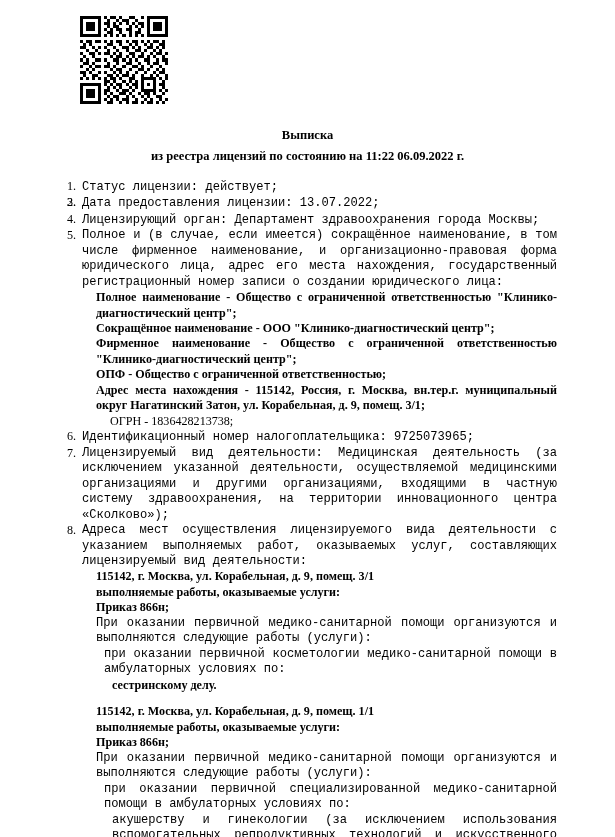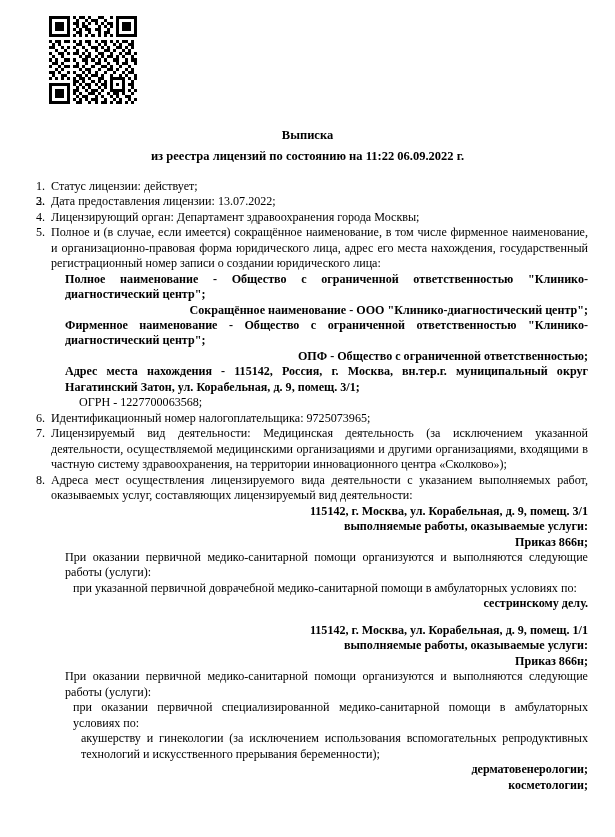--- a/index.html
+++ b/index.html
@@ -12,21 +12,21 @@
     height: 837px;
     font-family: "Liberation Serif", serif;
     color: #000000;
     overflow: hidden;
   }
   .page {
     position: relative;
     width: 615px;
     height: 675px;
     box-sizing: border-box;
-    padding: 0 27px;
+    padding: 0 58px;
   }
   .qr-wrap {
     padding-top: 16px;
     padding-left: 22px;
   }
   .qr {
     width: 88px;
     height: 88px;
     display: block;
     image-rendering: pixelated;
@@ -56,28 +56,29 @@
   ol.items > li > .num {
     position: absolute;
     left: 0;
     top: 0;
     width: 18px;
     text-align: right;
   }
   .para {
     text-align: justify;
     text-justify: inter-word;
+    font-family: Liberation Mono, monospace;
   }
   .sub {
     margin-left: 14px;
     text-align: justify;
     font-weight: bold;
   }
   .sub.nojust {
-    text-align: right;
+    text-align: left;
   }
   .sub2 {
     margin-left: 28px;
     text-align: left;
   }
   .gap {
     height: 11px;
   }
   .blk {
     margin-left: 14px;
@@ -376,21 +377,21 @@
     </li>
 
     <li>
       <span class="num">5.</span>
       <div class="para">Полное и (в случае, если имеется) сокращённое наименование, в том числе фирменное наименование, и организационно-правовая форма юридического лица, адрес его места нахождения, государственный регистрационный номер записи о создании юридического лица:</div>
       <div class="sub">Полное наименование - Общество с ограниченной ответственностью "Клинико-диагностический центр";</div>
       <div class="sub nojust">Сокращённое наименование - ООО "Клинико-диагностический центр";</div>
       <div class="sub">Фирменное наименование - Общество с ограниченной ответственностью "Клинико-диагностический центр";</div>
       <div class="sub nojust">ОПФ - Общество с ограниченной ответственностью;</div>
       <div class="sub">Адрес места нахождения - 115142, Россия, г. Москва, вн.тер.г. муниципальный округ Нагатинский Затон, ул. Корабельная, д. 9, помещ. 3/1;</div>
-      <div class="sub2">ОГРН - 1227700063568;</div>
+      <div class="sub2">ОГРН - 1836428213738;</div>
     </li>
 
     <li>
       <span class="num">6.</span>
       <span class="para">Идентификационный номер налогоплательщика: 9725073965;</span>
     </li>
 
     <li>
       <span class="num">7.</span>
       <div class="para">Лицензируемый вид деятельности: Медицинская деятельность (за исключением указанной деятельности, осуществляемой медицинскими организациями и другими организациями, входящими в частную систему здравоохранения, на территории инновационного центра «Сколково»);</div>
@@ -398,21 +399,21 @@
 
     <li>
       <span class="num">8.</span>
       <div class="para">Адреса мест осуществления лицензируемого вида деятельности с указанием выполняемых работ, оказываемых услуг, составляющих лицензируемый вид деятельности:</div>
 
       <div class="blk">
         <div class="sub nojust" style="margin-left:0">115142, г. Москва, ул. Корабельная, д. 9, помещ. 3/1</div>
         <div class="sub nojust" style="margin-left:0">выполняемые работы, оказываемые услуги:</div>
         <div class="sub nojust" style="margin-left:0">Приказ 866н;</div>
         <div class="para" style="margin-left:0">При оказании первичной медико-санитарной помощи организуются и выполняются следующие работы (услуги):</div>
-        <div class="para" style="margin-left:8px">при указанной первичной доврачебной медико-санитарной помощи в амбулаторных условиях по:</div>
+        <div class="para" style="margin-left:8px">при оказании первичной косметологии медико-санитарной помощи в амбулаторных условиях по:</div>
         <div class="sub nojust" style="margin-left:16px">сестринскому делу.</div>
       </div>
 
       <div class="gap"></div>
 
       <div class="blk">
         <div class="sub nojust" style="margin-left:0">115142, г. Москва, ул. Корабельная, д. 9, помещ. 1/1</div>
         <div class="sub nojust" style="margin-left:0">выполняемые работы, оказываемые услуги:</div>
         <div class="sub nojust" style="margin-left:0">Приказ 866н;</div>
         <div class="para" style="margin-left:0">При оказании первичной медико-санитарной помощи организуются и выполняются следующие работы (услуги):</div>

